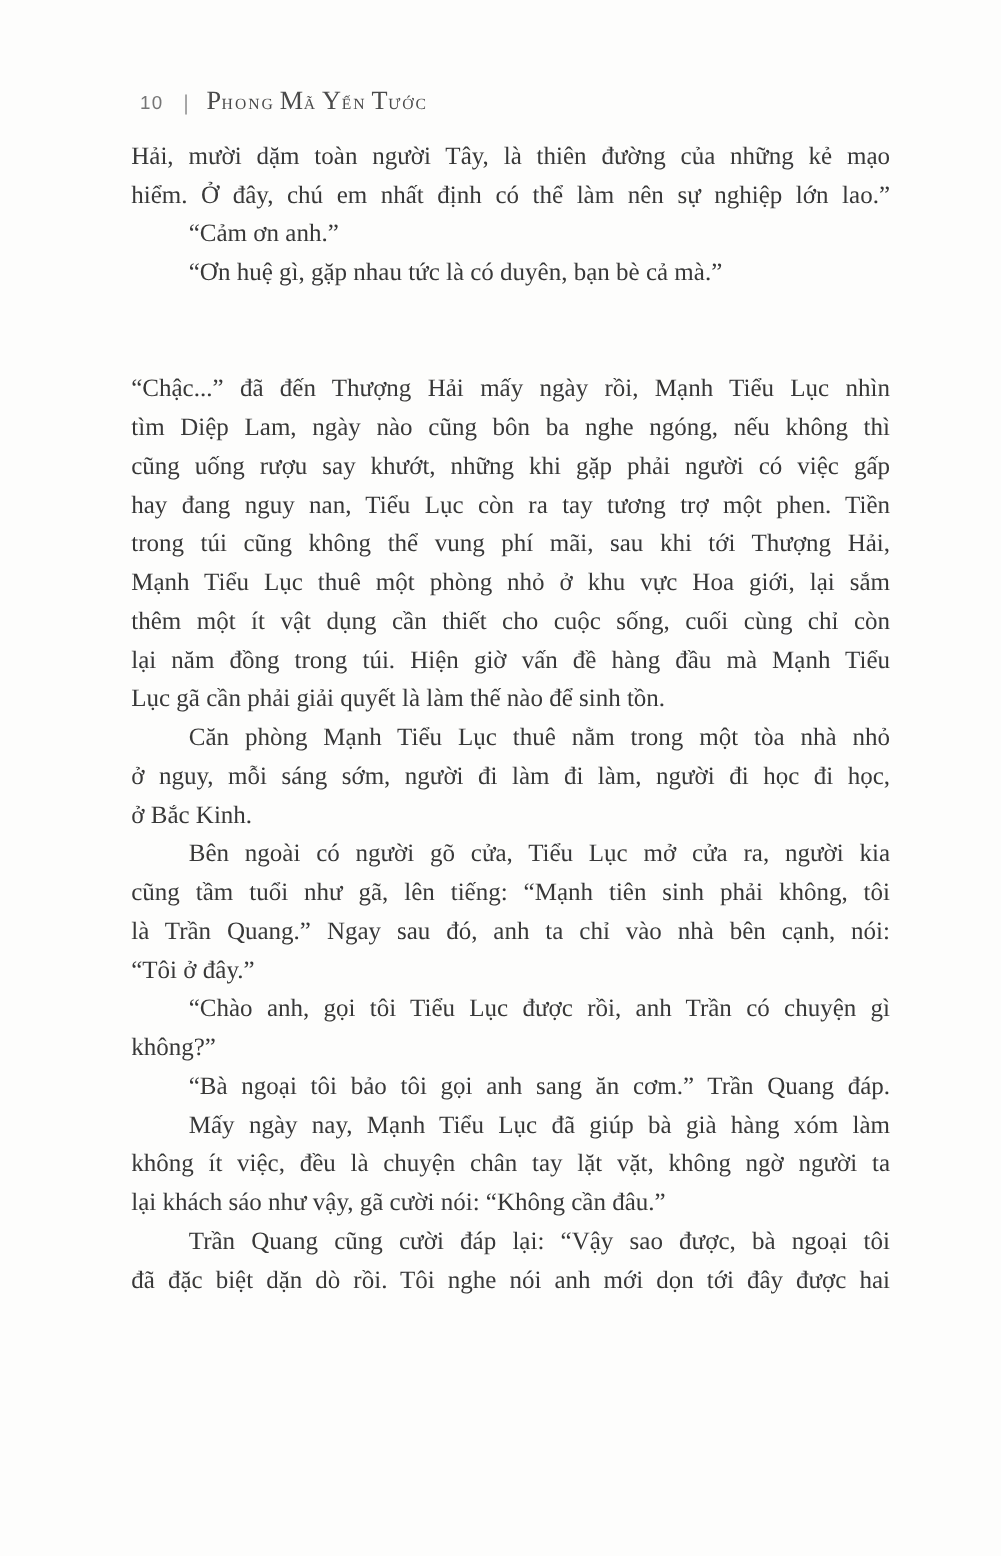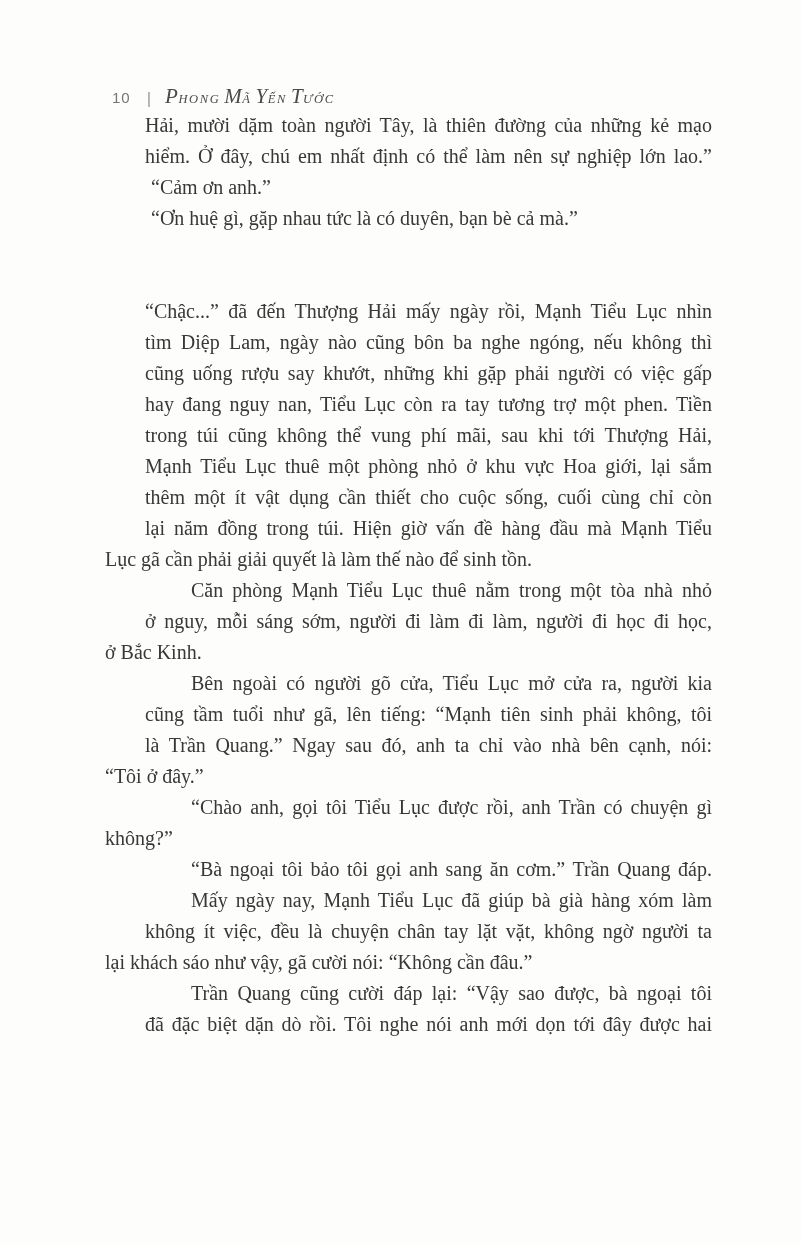--- a/index.html
+++ b/index.html
@@ -8,42 +8,42 @@
     width: 801px;
     height: 1245px;
     background: #fdfdfc;
     overflow: hidden;
     font-family: "Liberation Serif", serif;
   }
   
   .header {
     position: absolute;
     left: 112px;
-    top: 84px;
+    top: 68px;
     height: 28px;
     display: flex;
     align-items: baseline;
     color: #4a4a4a;
   }
   .page-number {
     font-family: "Liberation Sans", sans-serif;
     font-size: 15px;
     color: #757575;
     letter-spacing: 1px;
   }
   .header-separator {
     font-family: "Liberation Sans", sans-serif;
     font-size: 17px;
     font-weight: 300;
     color: #9a9a9a;
     margin: 0 14px 0 16px;
     position: relative;
     top: 1px;
   }
-  .book-title { white-space: nowrap; font-style: italic; }
+  .book-title { white-space: nowrap; }
   .hdr-word {
     display: inline-block;
     text-transform: uppercase;
     font-size: 12.5px;
     letter-spacing: 1.6px;
     color: #4a4a4a;
     margin-right: 4px;
   }
   .hdr-word::first-letter {
     font-size: 21px;
@@ -59,21 +59,21 @@
     line-height: 31px;
     color: #383838;
   }
   .para { margin: 0; }
   .para.gap { margin-top: 62px; }
   .line {
     text-align: justify;
     text-align-last: left;
     min-height: 31px;
   }
-  .line.just { text-align-last: justify; margin-left: 40px; }
+  .line.just { text-align-last: justify; }
   .line.indent { padding-left: 46px; }
 </style>
 </head>
 <body>
 
 <div class="page">
 
   <div class="header">
     <span class="page-number">10</span>
     <span class="header-separator">|</span>

